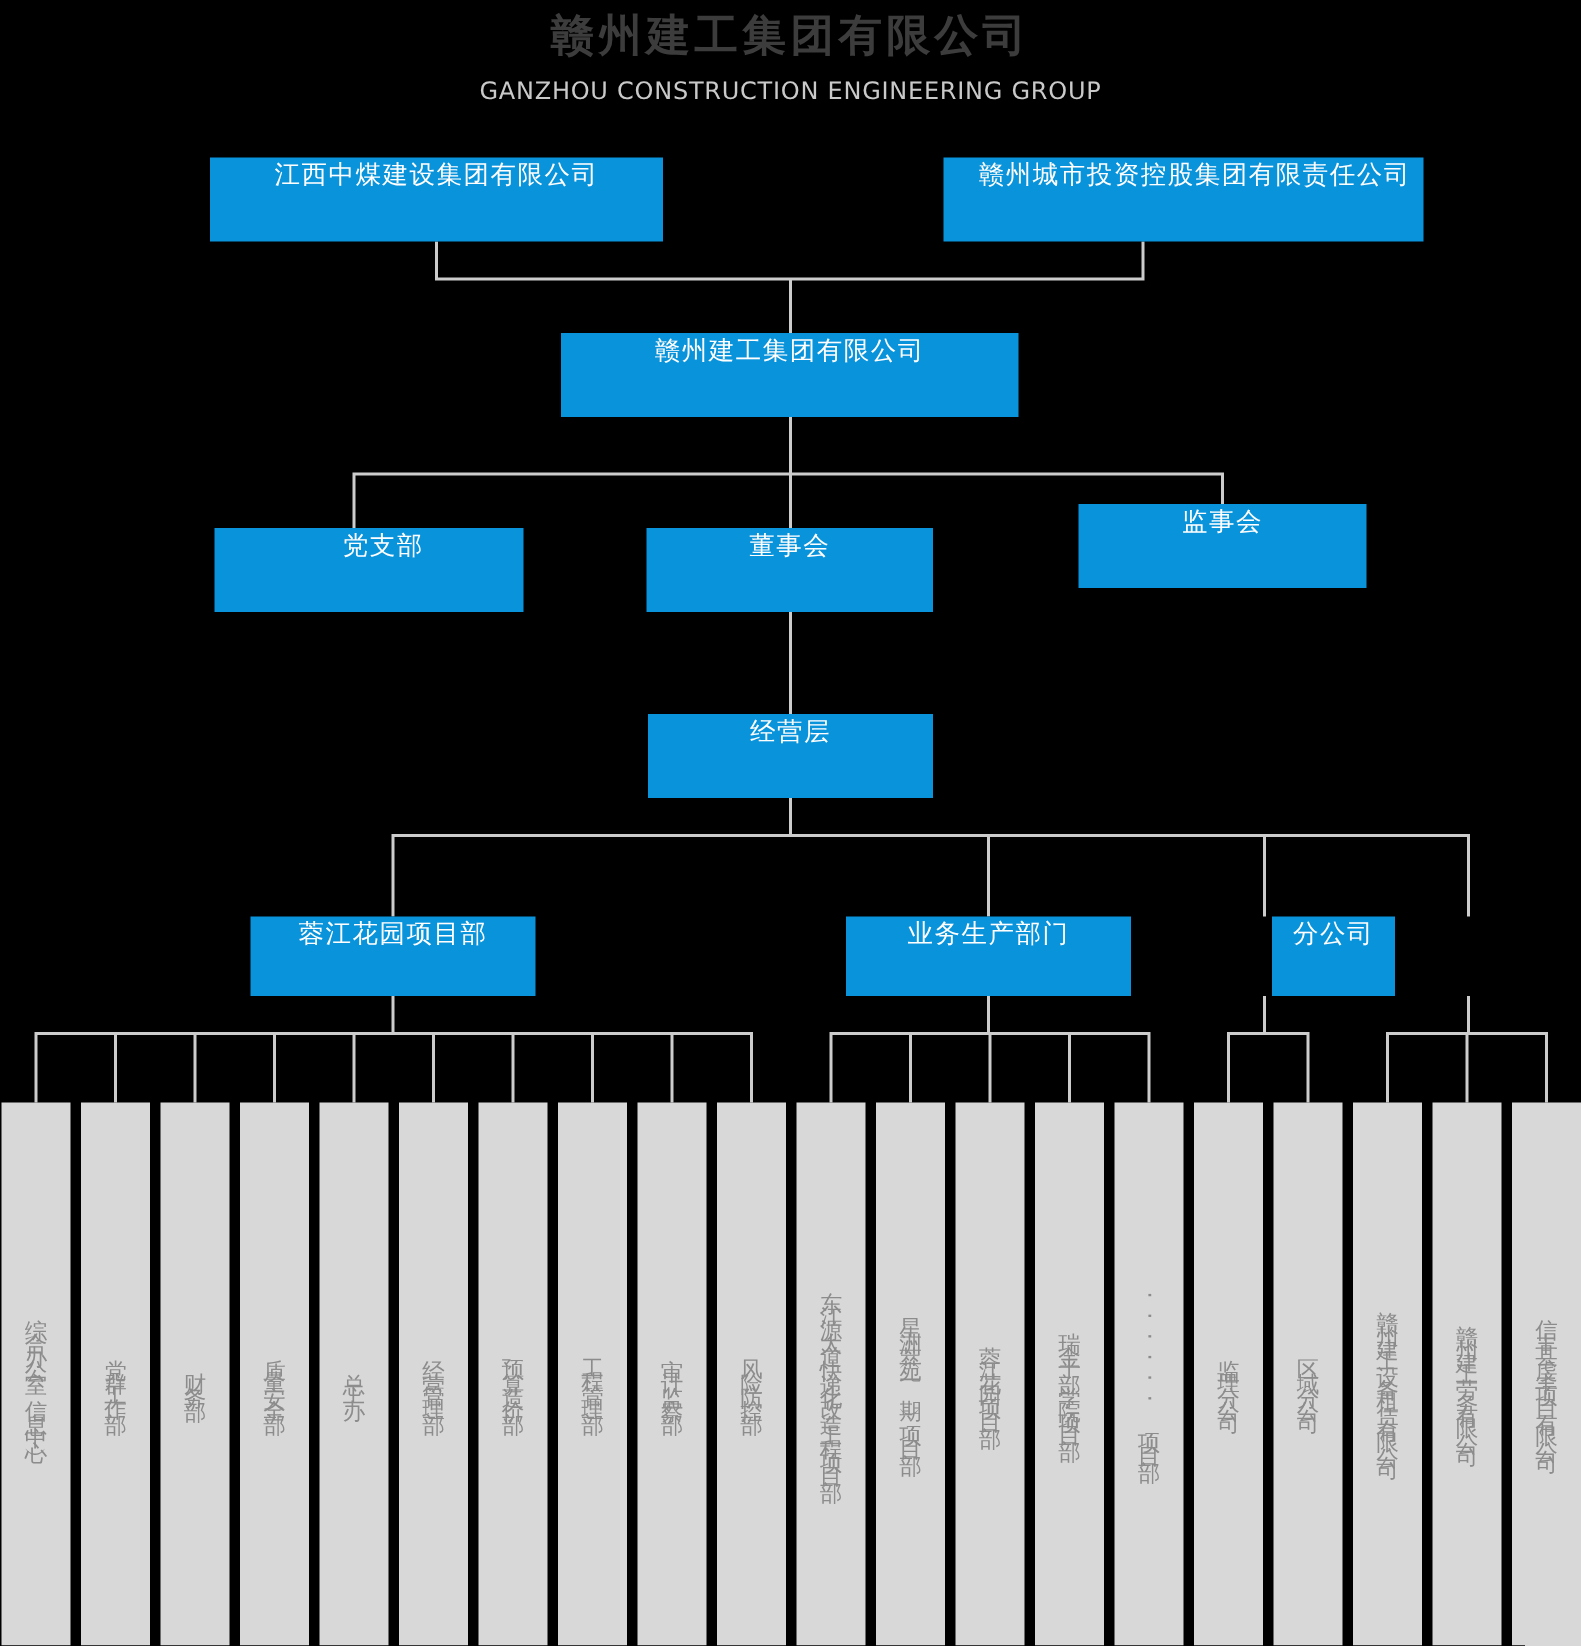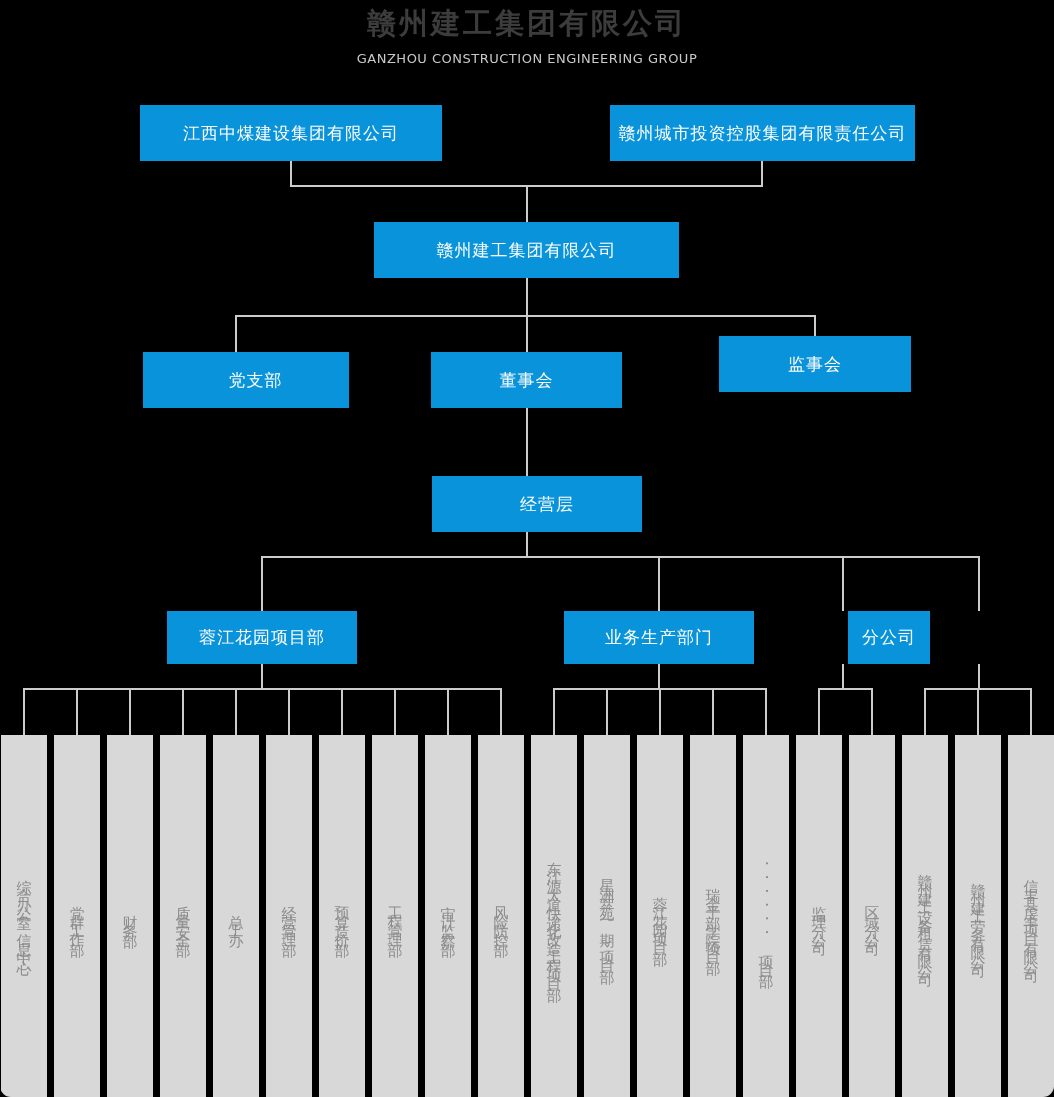--- a/index.html
+++ b/index.html
@@ -1,25 +1,25 @@
 <!DOCTYPE html>
 <html><head>
 <meta charset="utf-8">
 <style>
   html,body{margin:0;padding:0;}
   body{background:#000;font-family:"DejaVu Sans","Liberation Sans",sans-serif;}
-  #stage{position:relative;width:1054px;height:1097px;background:#000;overflow:hidden;border-radius:11px;}
+  #stage{position:relative;width:1054px;height:1097px;background:#000;overflow:hidden;}
 
   .title-cn{position:absolute;top:4px;left:0;width:1054px;text-align:center;
     font-size:29px;font-weight:bold;color:#3c3c3c;letter-spacing:3px;}
   .subtitle-en{position:absolute;top:51px;left:0;width:1054px;text-align:center;
-    font-size:13px;color:#c9c9c9;letter-spacing:0.5px;}
+    font-size:16px;color:#c9c9c9;letter-spacing:0.5px;}
 
   .bluebox{position:absolute;background:#0993db;color:#ffffff;
-    display:flex;align-items:center;justify-content:center;
+    display:flex;justify-content:center;
     font-size:17px;letter-spacing:1px;white-space:nowrap;}
 
   #connectors{position:absolute;left:0;top:0;width:1054px;height:1097px;}
   #connectors path{fill:none;stroke:#cccccc;stroke-width:2;}
 
   .col{position:absolute;top:735px;width:46px;height:362px;background:#d8d8d8;
     display:flex;align-items:center;justify-content:center;overflow:hidden;}
   .col span{writing-mode:vertical-rl;color:#8c8c8c;font-size:15px;
     letter-spacing:9px;line-height:46px;white-space:nowrap;}
 </style>
@@ -38,39 +38,39 @@
     <path d="M527 532 V557 M262 611 V557 H979 V611 M659 557 V611 M843 557 V611"></path>
     <path d="M262 664 V689 M24 735 V689 H501 V735 M77 689 V735 M130 689 V735 M183 689 V735 M236 689 V735 M289 689 V735 M342 689 V735 M395 689 V735 M448 689 V735"></path>
     <path d="M659 664 V689 M554 735 V689 H766 V735 M607 689 V735 M660 689 V735 M713 689 V735"></path>
     <path d="M843 664 V689 M819 735 V689 H872 V735"></path>
     <path d="M979 664 V689 M925 735 V689 H1031 V735 M978 689 V735"></path>
   </svg>
 
   <div class="bluebox" style="left:140px;top:105px;width:302px;height:56px;">
     <span>江西中煤建设集团有限公司</span>
   </div>
-  <div class="bluebox" style="left:610px;top:105px;width:305px;height:56px;">
+  <div class="bluebox" style="left:629px;top:105px;width:305px;height:56px;padding-left:15px;">
     <span>赣州城市投资控股集团有限责任公司</span>
   </div>
 
   <div class="bluebox" style="left:374px;top:222px;width:305px;height:56px;">
     <span>赣州建工集团有限公司</span>
   </div>
 
   <div class="bluebox" style="left:143px;top:352px;width:187px;height:56px;padding-left:19px;">
     <span>党支部</span>
   </div>
   <div class="bluebox" style="left:431px;top:352px;width:191px;height:56px;">
     <span>董事会</span>
   </div>
   <div class="bluebox" style="left:719px;top:336px;width:192px;height:56px;">
     <span>监事会</span>
   </div>
 
-  <div class="bluebox" style="left:432px;top:476px;width:190px;height:56px;padding-left:20px;">
+  <div class="bluebox" style="left:432px;top:476px;width:190px;height:56px;">
     <span>经营层</span>
   </div>
 
   <div class="bluebox" style="left:167px;top:611px;width:190px;height:53px;">
     <span>蓉江花园项目部</span>
   </div>
   <div class="bluebox" style="left:564px;top:611px;width:190px;height:53px;">
     <span>业务生产部门</span>
   </div>
   <div class="bluebox" style="left:848px;top:611px;width:82px;height:53px;">

